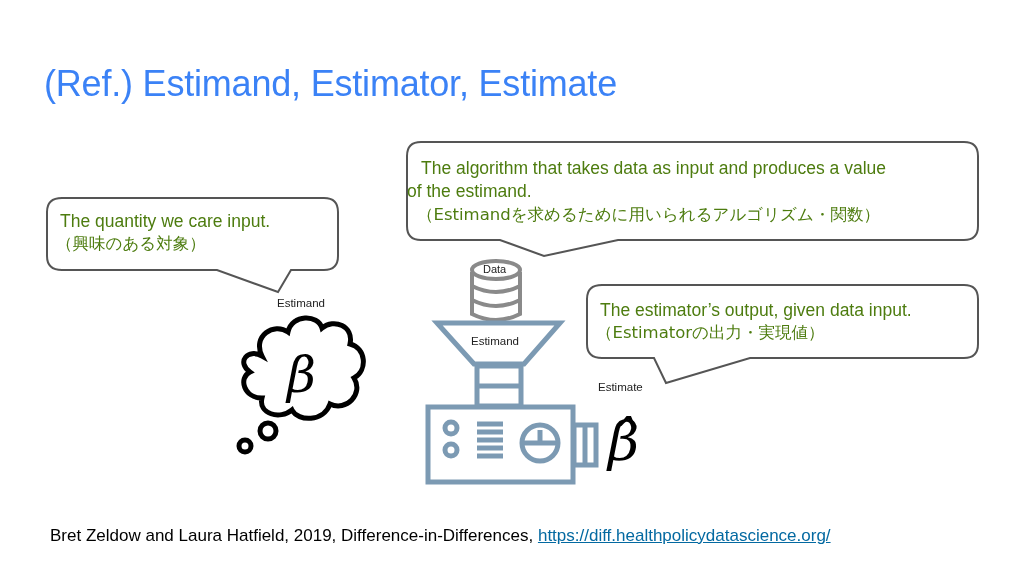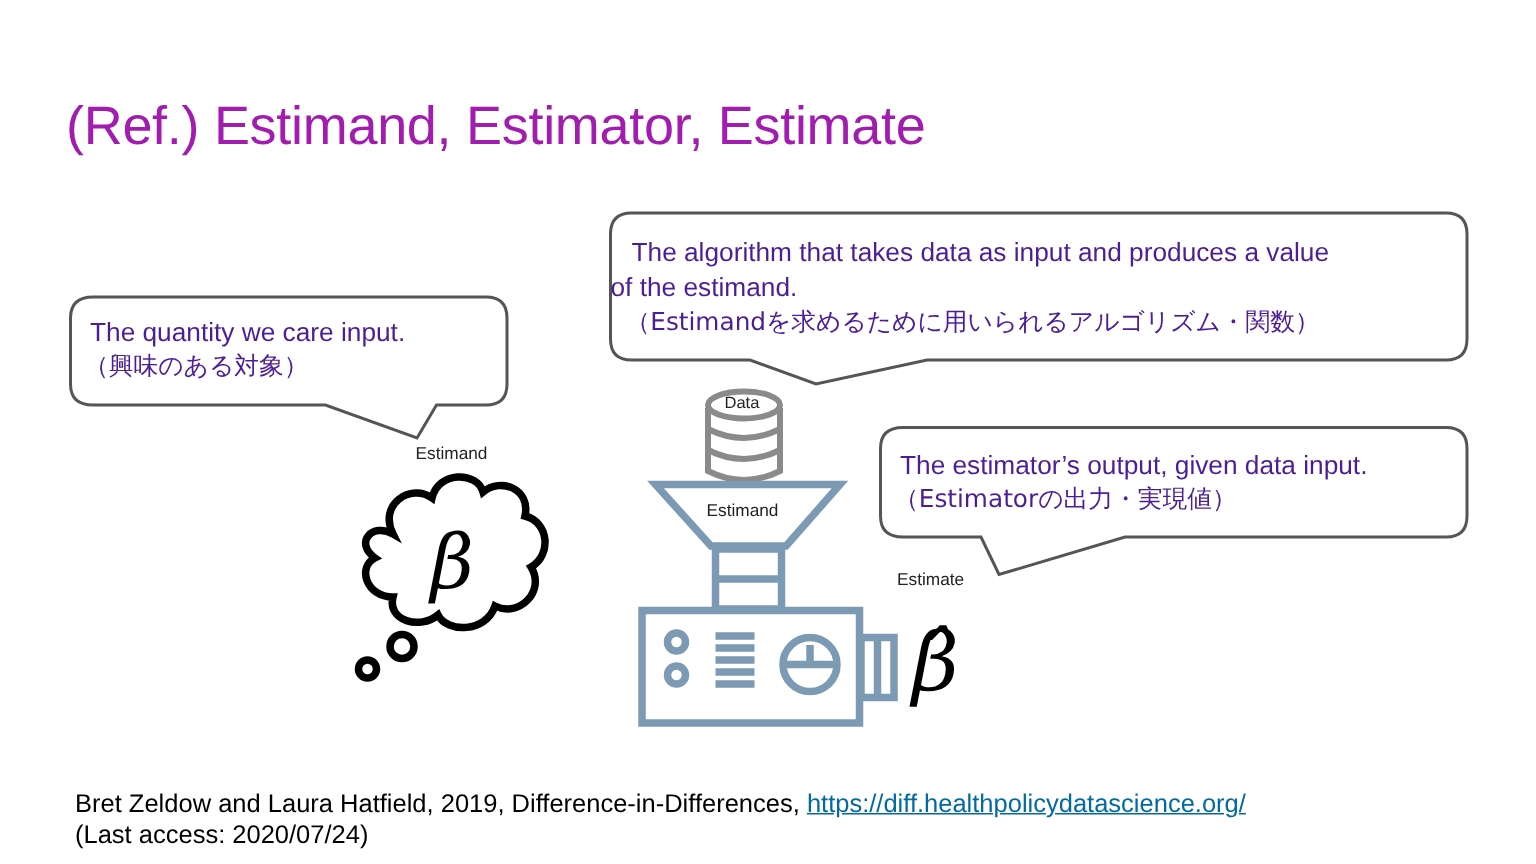--- a/index.html
+++ b/index.html
@@ -1,21 +1,21 @@
 <!DOCTYPE html>
 <html><head>
   <meta charset="utf-8">
   <style>
     html, body { margin: 0; padding: 0; background: #ffffff; }
     body { width: 1024px; height: 576px; position: relative; overflow: hidden;
            font-family: "Liberation Sans", "DejaVu Sans", sans-serif; color: #000; }
     .title { position: absolute; left: 44px; top: 62px; font-size: 36px; line-height: 44px;
-             color: #a21caf; white-space: nowrap; letter-spacing: -0.2px; }
+             color: #3b82f6; white-space: nowrap; letter-spacing: -0.2px; }
     .bubble-svg { position: absolute; left: 0; top: 0; width: 1024px; height: 576px; pointer-events: none; }
-    .btext { position: absolute; font-size: 17.5px; line-height: 21px; color: #4c1d95; white-space: nowrap; text-align: right; }
+    .btext { position: absolute; font-size: 17.5px; line-height: 21px; color: #4d7c0f; white-space: nowrap; text-align: right; }
     .ja { font-family: "DejaVu Sans", sans-serif; font-size: 16.5px; }
     .lbl { position: absolute; font-family: Liberation Sans, sans-serif; font-size: 11.5px; color: #222; white-space: nowrap; }
     .greek { position: absolute; font-family: "DejaVu Serif", serif; font-style: italic; color: #000; line-height: 1; }
     .footer { position: absolute; left: 50px; top: 525px; font-size: 17px; line-height: 21px; color: #000; white-space: nowrap; }
     .footer a { color: #0369a1; text-decoration: underline; }
   </style>
 </head>
 <body>
 
 <div class="title">(Ref.) Estimand, Estimator, Estimate</div>
@@ -82,14 +82,13 @@
 
 <div class="lbl" style="left:277px; top:297px;">Estimand</div>
 <div class="greek" style="left:287px; top:350px; font-size:50px;">β</div>
 <div class="lbl" style="left:483px; top:263px; font-size:11px;">Data</div>
 <div class="lbl" style="left:471px; top:335px;">Estimand</div>
 <div class="lbl" style="left:598px; top:381px;text-align:center;">Estimate</div>
 <div class="greek" style="left:608px; top:415px; font-size:54px;">β̂</div>
 
 <div class="footer">
   <span>Bret Zeldow and Laura Hatfield, 2019, Difference-in-Differences, </span><a>https://diff.healthpolicydatascience.org/</a><br>
-  <span>(Last access: 2020/07/24)</span>
 </div>
 
 </body></html>

